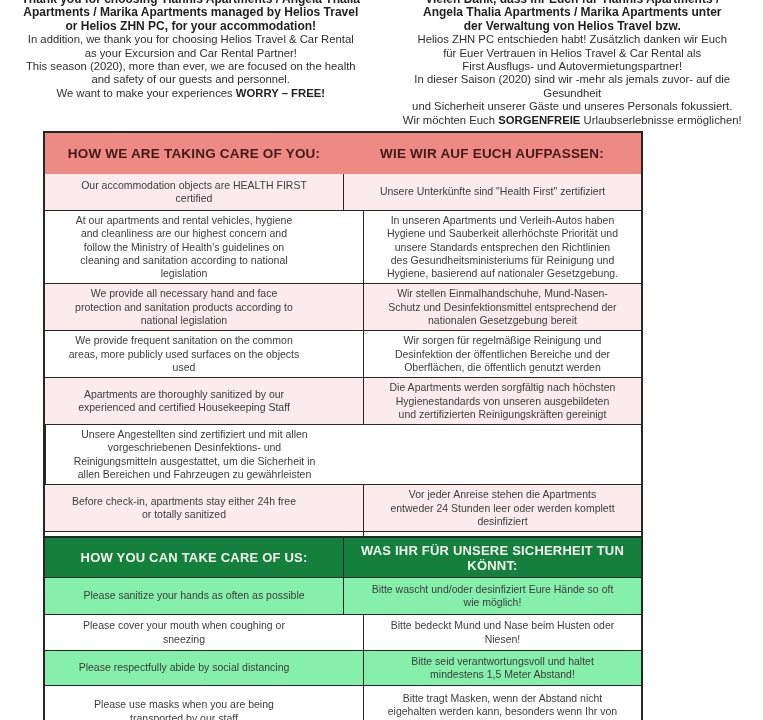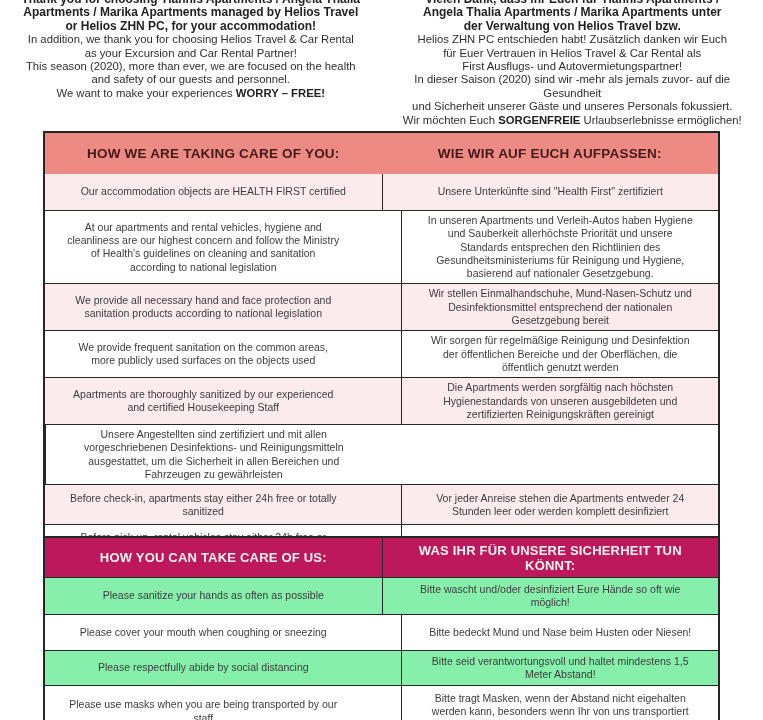--- a/index.html
+++ b/index.html
@@ -34,21 +34,21 @@
     font-weight: bold;
     font-size: 12px;
     color: #1f1f1f;
   }
   .intro-col .b { font-weight: bold; color: #1f1f1f; }
 
   
   .doc-table {
     position: absolute;
     left: 43px;
-    width: 677px;
+    width: 600px;
     border: 2px solid #262626;
     background: #ffffff;
   }
   .thead {
     display: flex;
     align-items: stretch;
   }
   .thead .hcell {
     width: 50%;
     display: flex;
@@ -78,21 +78,21 @@
   .tcell.right { border-left: 1.5px solid #262626; }
 
   
   .t1 { top: 131px; }
   .t1 .thead { background: #ed8a83; min-height: 41px; }
   .t1 .thead .hcell { color: #44191a; font-size: 13.5px; }
   .t1 .trow.alt { background: #fcebed; }
 
   
   .t2 { top: 536px; }
-  .t2 .thead { background: #be185d; min-height: 40px; border-bottom: 1.5px solid #262626; }
+  .t2 .thead { background: #15803d; min-height: 40px; border-bottom: 1.5px solid #262626; }
   .t2 .thead .hcell { color: #f2f4ee; font-size: 13px; }
   .t2 .thead .hcell.right { border-left: 1.5px solid #262626; }
   .t2 .trow.alt { background: #86efac; }
 </style>
 </head>
 <body>
 
 <div class="page">
 
   <div class="intro">

